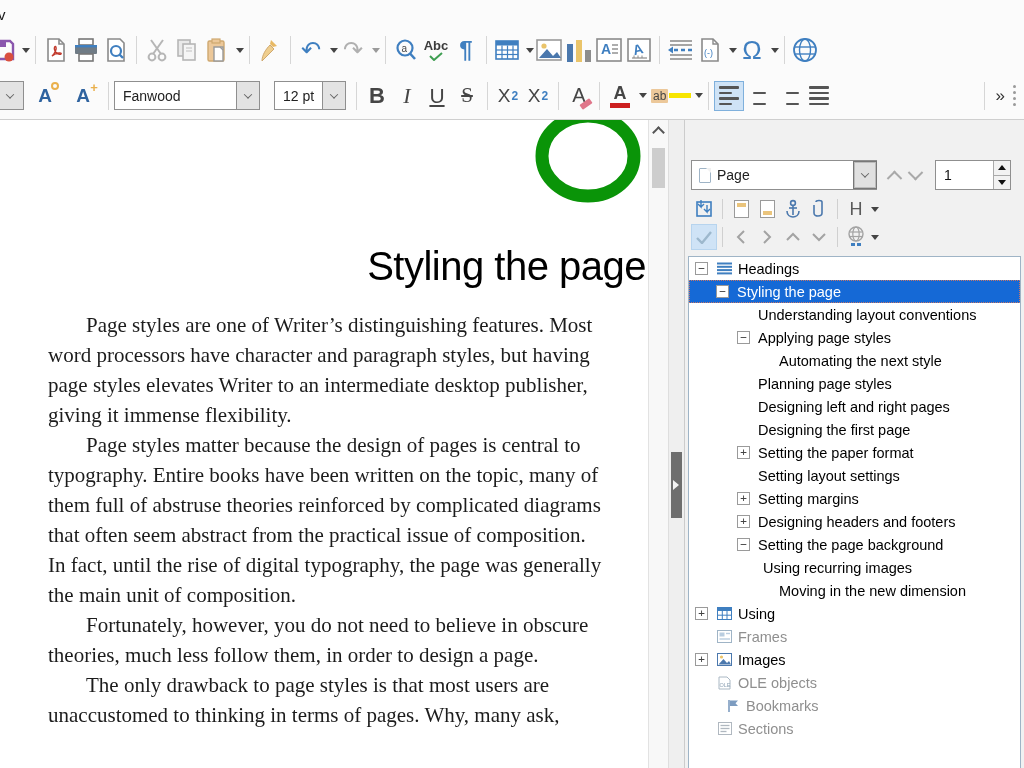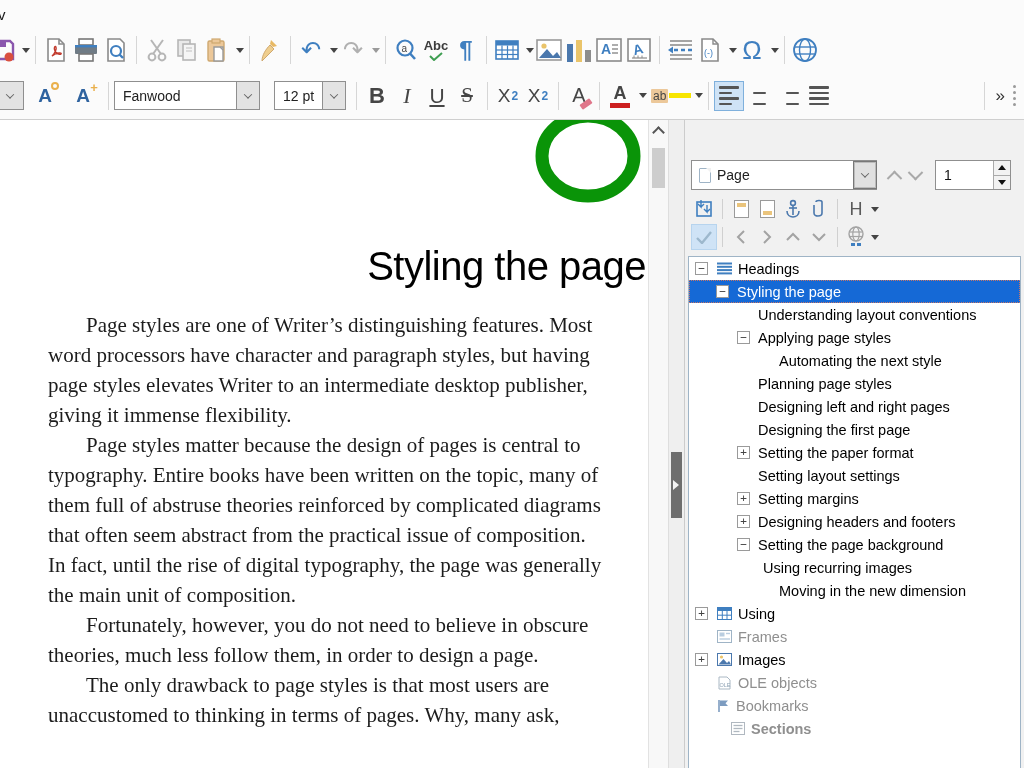--- a/index.html
+++ b/index.html
@@ -717,31 +717,31 @@
       <div class="trow dim" style="padding-left: 6px;">
         <span class="expslot"></span>
         <span class="ticon">
           <svg width="15" height="14" viewBox="0 0 15 14">
             <path d="M2 1 h8 l3 3 v9 h-11 z" fill="#fff" stroke="#aab8c4"></path>
             <text x="2.5" y="11" font-size="5.5" fill="#8fa3b5" font-family="Liberation Sans">OLE</text>
           </svg>
         </span>
         <span class="tlabel">OLE objects</span>
       </div>
-      <div class="trow dim" style="padding-left: 4px;">
+      <div class="trow dim" style="padding-left: 14px;">
         <span class="expslot"></span>
         <span class="ticon">
           <svg width="13" height="14" viewBox="0 0 13 14">
             <line x1="3" y1="1" x2="3" y2="13" stroke="#7d9cc0" stroke-width="1.6"></line>
             <path d="M4 1.5 h8 l-2.5 2.8 l2.5 2.8 h-8 z" fill="#7d9cc0"></path>
           </svg>
         </span>
         <span class="tlabel">Bookmarks</span>
       </div>
-      <div class="trow dim" style="padding-left: 19px; font-weight: bold;">
+      <div class="trow dim" style="padding-left: 6px;">
         <span class="expslot"></span>
         <span class="ticon">
           <svg width="14" height="13" viewBox="0 0 14 13">
             <rect x="0.5" y="0.5" width="13" height="12" fill="#fff" stroke="#b0b8c0"></rect>
             <line x1="2.5" y1="3.5" x2="11.5" y2="3.5" stroke="#b0b8c0" stroke-width="1.3"></line>
             <line x1="2.5" y1="6.5" x2="11.5" y2="6.5" stroke="#b0b8c0" stroke-width="1.3"></line>
             <line x1="2.5" y1="9.5" x2="8.5" y2="9.5" stroke="#b0b8c0" stroke-width="1.3"></line>
           </svg>
         </span>
         <span class="tlabel">Sections</span>

